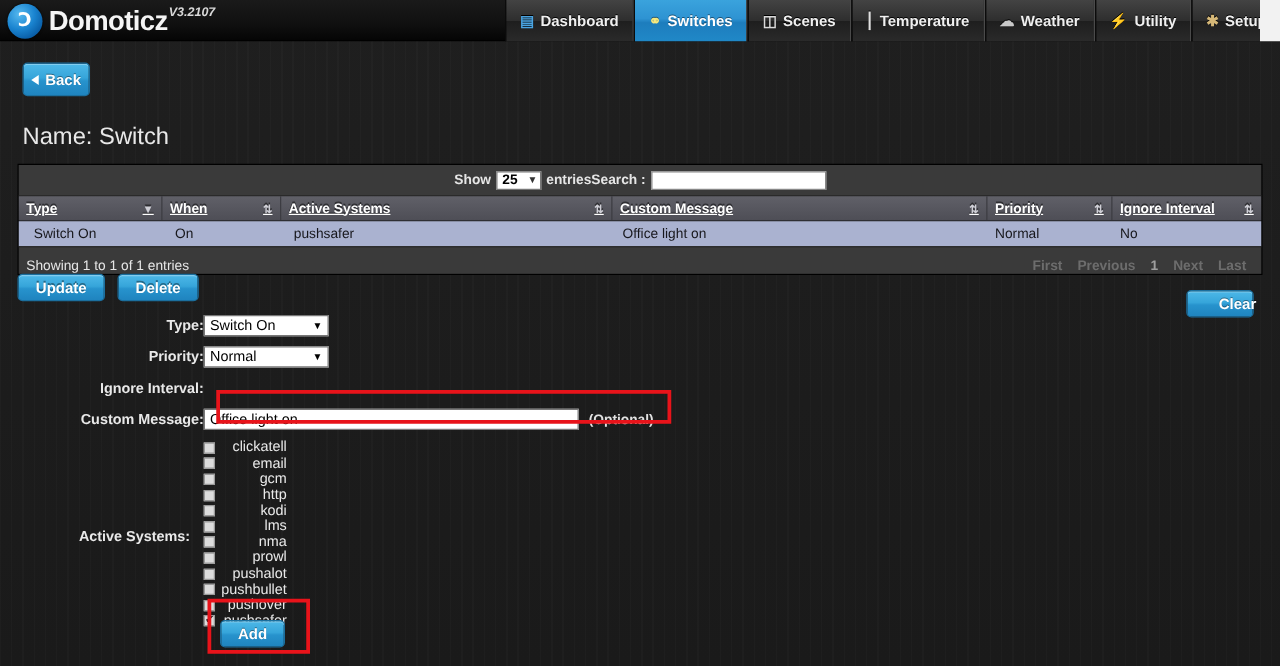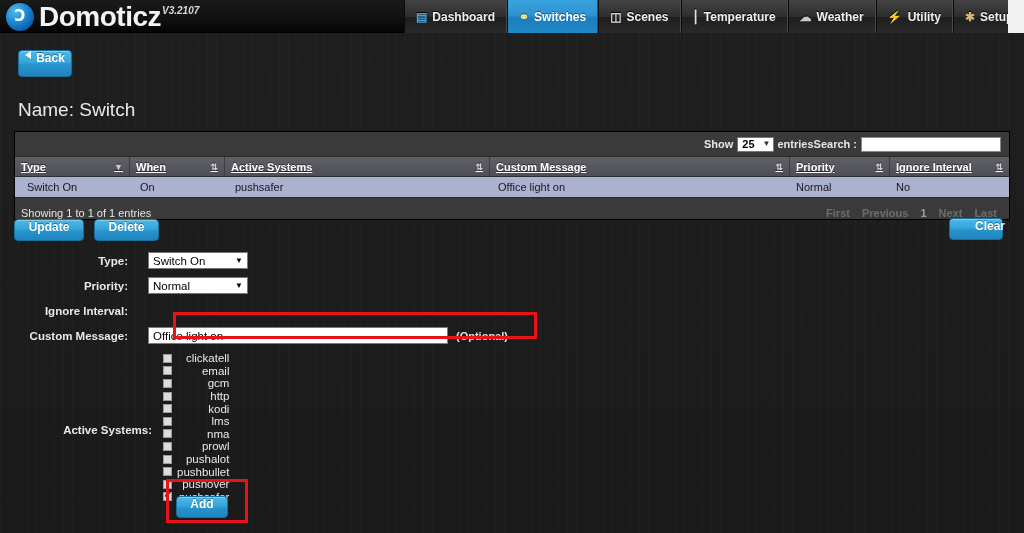--- a/index.html
+++ b/index.html
@@ -40,21 +40,21 @@
     background: radial-gradient(circle at 34% 30%, #56b9ef 0%, #1a84d0 45%, #0a5fa8 75%, #063f74 100%);
     display:flex; align-items:center; justify-content:center;
     box-shadow: 0 0 2px #000;
     flex:0 0 auto;
   }
   #logo .glyph {
     color:#fff; font-weight:bold; font-size:15px; line-height:1;
     font-family:"DejaVu Sans", sans-serif;
   }
   #brand-name {
-    color:#f4f4f4; font-size:28px; font-weight:bold; letter-spacing:-0.5px;
+    color:#f4f4f4; font-size:22px; font-weight:bold; letter-spacing:-0.5px;
     margin-left:5px; line-height:1;
   }
   #brand-version {
     color:#d8d8d8; font-size:10px; font-style:italic; font-weight:bold;
     margin-left:1px; align-self:flex-end; padding-bottom:16px;
   }
 
   #navmenu {
     position:absolute; top:0; left:404px; height:33px;
     display:flex; align-items:stretch;
@@ -75,21 +75,21 @@
     text-shadow: 0 -1px 0 rgba(0,0,0,.45);
   }
   .navicon { font-size:12px; line-height:1; }
   .caret-down {
     width:0;height:0;border-left:4px solid transparent;border-right:4px solid transparent;
     border-top:4px solid #9a9a9a; margin-left:4px;
   }
 
   
   .btn-blue {
-    display:inline-flex; justify-content:center; gap:5px;
+    display:inline-flex; align-items:center; justify-content:center; gap:5px;
     background: linear-gradient(180deg,#4db8e8 0%, #36a5da 45%, #2793cd 55%, #1f84bf 100%);
     border:1px solid #1b6f9e;
     border-radius:4px;
     color:#fff; font-size:12px; font-weight:bold;
     text-shadow:0 -1px 0 rgba(0,0,0,.4);
     box-shadow: inset 0 1px 0 rgba(255,255,255,.3);
     cursor:pointer;
   }
   #back-button { position:absolute; left:18px; top:50px; width:54px; height:27px; font-size:12px;}
   .tri-left {
@@ -102,21 +102,21 @@
     color:#e8e8e8; font-size:19px; font-weight:normal;
   }
 
   
   #table-panel {
     position:absolute; left:14px; top:131px; width:996px;
     border:1px solid #000;
   }
   #table-top {
     height:22px; background:#3a3a3a;
-    display:flex; align-items:center; justify-content:flex-end;
+    display:flex; align-items:center; justify-content:center;
     padding:12px 8px; border-bottom:1px solid #2a2a2a;
   }
   .lengthbox { display:flex; align-items:center; gap:4px; color:#e6e6e6; font-size:11px; font-weight:bold;}
   .selectbox {
     background:#fff; color:#000; border:1px solid #777;
     font-size:11px; height:15px; padding:0 2px 0 4px;
     display:inline-flex; align-items:center; gap:8px; line-height:1;
   }
   .selectbox .arr { font-size:8px; color:#333; }
   .searchbox { display:flex; align-items:center; gap:4px; color:#e6e6e6; font-size:11px; font-weight:bold;}
@@ -170,28 +170,28 @@
   #showing-info { color:#e6e6e6; font-size:11px; }
   #paginate { display:flex; align-items:center; gap:0;font-weight:bold; }
   .pg {
     color:#6d6d6d; font-size:11px; padding:0 6px; cursor:default;
   }
   .pg.current { color:#9e9e9e; }
 
   
   #btn-update { position:absolute; left:14px; top:219px; width:70px; height:22px; }
   #btn-delete { position:absolute; left:94px; top:219px; width:65px; height:22px; }
-  #btn-clear  { position:absolute; left:949px; top:218px; width:54px; height:22px;padding-left:28px; }
+  #btn-clear  { position:absolute; left:949px; top:232px; width:54px; height:22px;padding-left:28px; }
   #btn-add    { position:absolute; left:176px; top:496px; width:52px; height:22px; }
 
   
   #form { position:absolute; left:0; top:252px; width:1024px; }
   .formrow { display:flex; align-items:flex-start; margin-bottom:7px; }
   .flabel {
-    width:148px; text-align:right; padding-right:20px;
+    width:163px; text-align:right; padding-right:0;
     color:#e9e9e9; font-size:11.5px; font-weight:bold; line-height:18px;
   }
   .fctrl { display:flex; align-items:center; }
   .sel-wide {
     width:100px; height:17px; background:#fff; color:#000;
     border:1px solid #777; font-size:11.5px;
     display:inline-flex; align-items:center; justify-content:space-between;
     padding:0 4px;
   }
   .sel-wide .arr { font-size:8px; }

